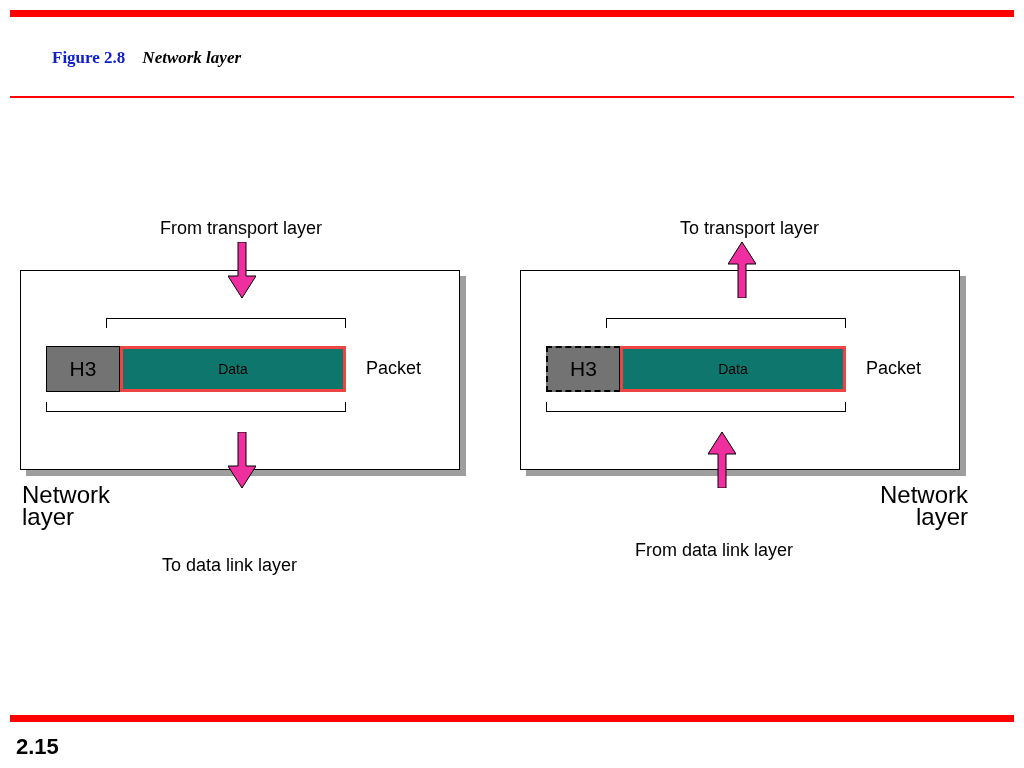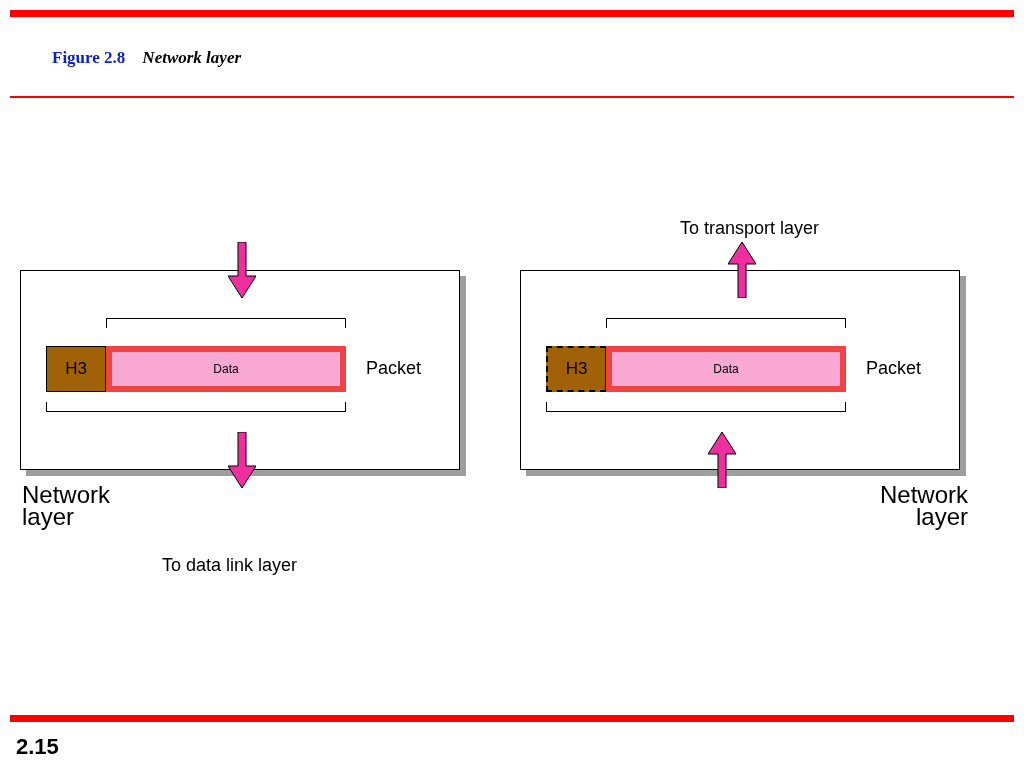--- a/index.html
+++ b/index.html
@@ -48,40 +48,40 @@
     background: #fff;
     border: 1.5px solid #000;
   }
   .packet {
     position: absolute;
     display: flex;
     width: 300px;
     height: 46px;
   }
   .h3 {
-    width: 60px;
-    background: #a16207;
+    width: 74px;
+    background: #737373;
     border: 1px solid #000;
     display: flex;
     align-items: center;
     justify-content: center;
     font-family: Arial, Helvetica, sans-serif;
-    font-size: 17px;
+    font-size: 21px;
     position: relative;
   }
   .h3.dashed { border: 2px dashed #000; border-right: 1px solid #000; }
   .data {
     flex: 1;
-    background: #f9a8d4;
-    border: 6px solid #ef4444;
+    background: #0f766e;
+    border: 3px solid #ef4444;
     display: flex;
     align-items: center;
     justify-content: center;
     font-family: Arial, Helvetica, sans-serif;
-    font-size: 12px;
+    font-size: 14px;
   }
   .plain-label {
     position: absolute;
     font-family: Arial, Helvetica, sans-serif;
     font-size: 18px;
     color: #000;
   }
   .layer-label {
     position: absolute;
     font-family: Arial, Helvetica, sans-serif;
@@ -126,20 +126,21 @@
   <span class="fig-title">Network layer</span>
 </div>
 
 <div class="rule-thin" style="top:96px"></div>
 
 <div class="diagram">
 
   <div class="panel-shadow" style="left:6px; top:76px; width:440px; height:200px;"></div>
   <div class="panel" style="left:0px; top:70px; width:440px; height:200px;"></div>
 
+  <div class="plain-label" style="left:140px; top:18px;">From transport layer</div>
   <div class="arrow" style="left:208px; top:42px;">
     <svg viewBox="0 0 28 56">
         <path d="M10 0 H18 V34 H28 L14 56 L0 34 H10 Z" fill="#ef2fa0" stroke="#000" stroke-width="1"></path>
       </svg>
   </div>
 
   <div class="bracket" style="left:86px; top:118px; width:240px;"></div>
 
   <div class="packet" style="left:26px; top:146px;">
     <div class="h3">H3</div>
@@ -186,18 +187,19 @@
     <svg viewBox="0 0 28 56">
         <path d="M14 0 L28 22 H18 V56 H10 V22 H0 Z" fill="#ef2fa0" stroke="#000" stroke-width="1"></path>
       </svg>
   </div>
 
   <div class="layer-label" style="right:32px; top:284px; text-align:right;">
     <span>Network</span><br>
     <span>layer</span>
   </div>
 
+  <div class="plain-label" style="left:615px; top:340px;">From data link layer</div>
 
 </div>
 
 <div class="rule-thick" style="bottom:46px"></div>
 
 <div class="page-num">2.15</div>
 
 </body></html>

